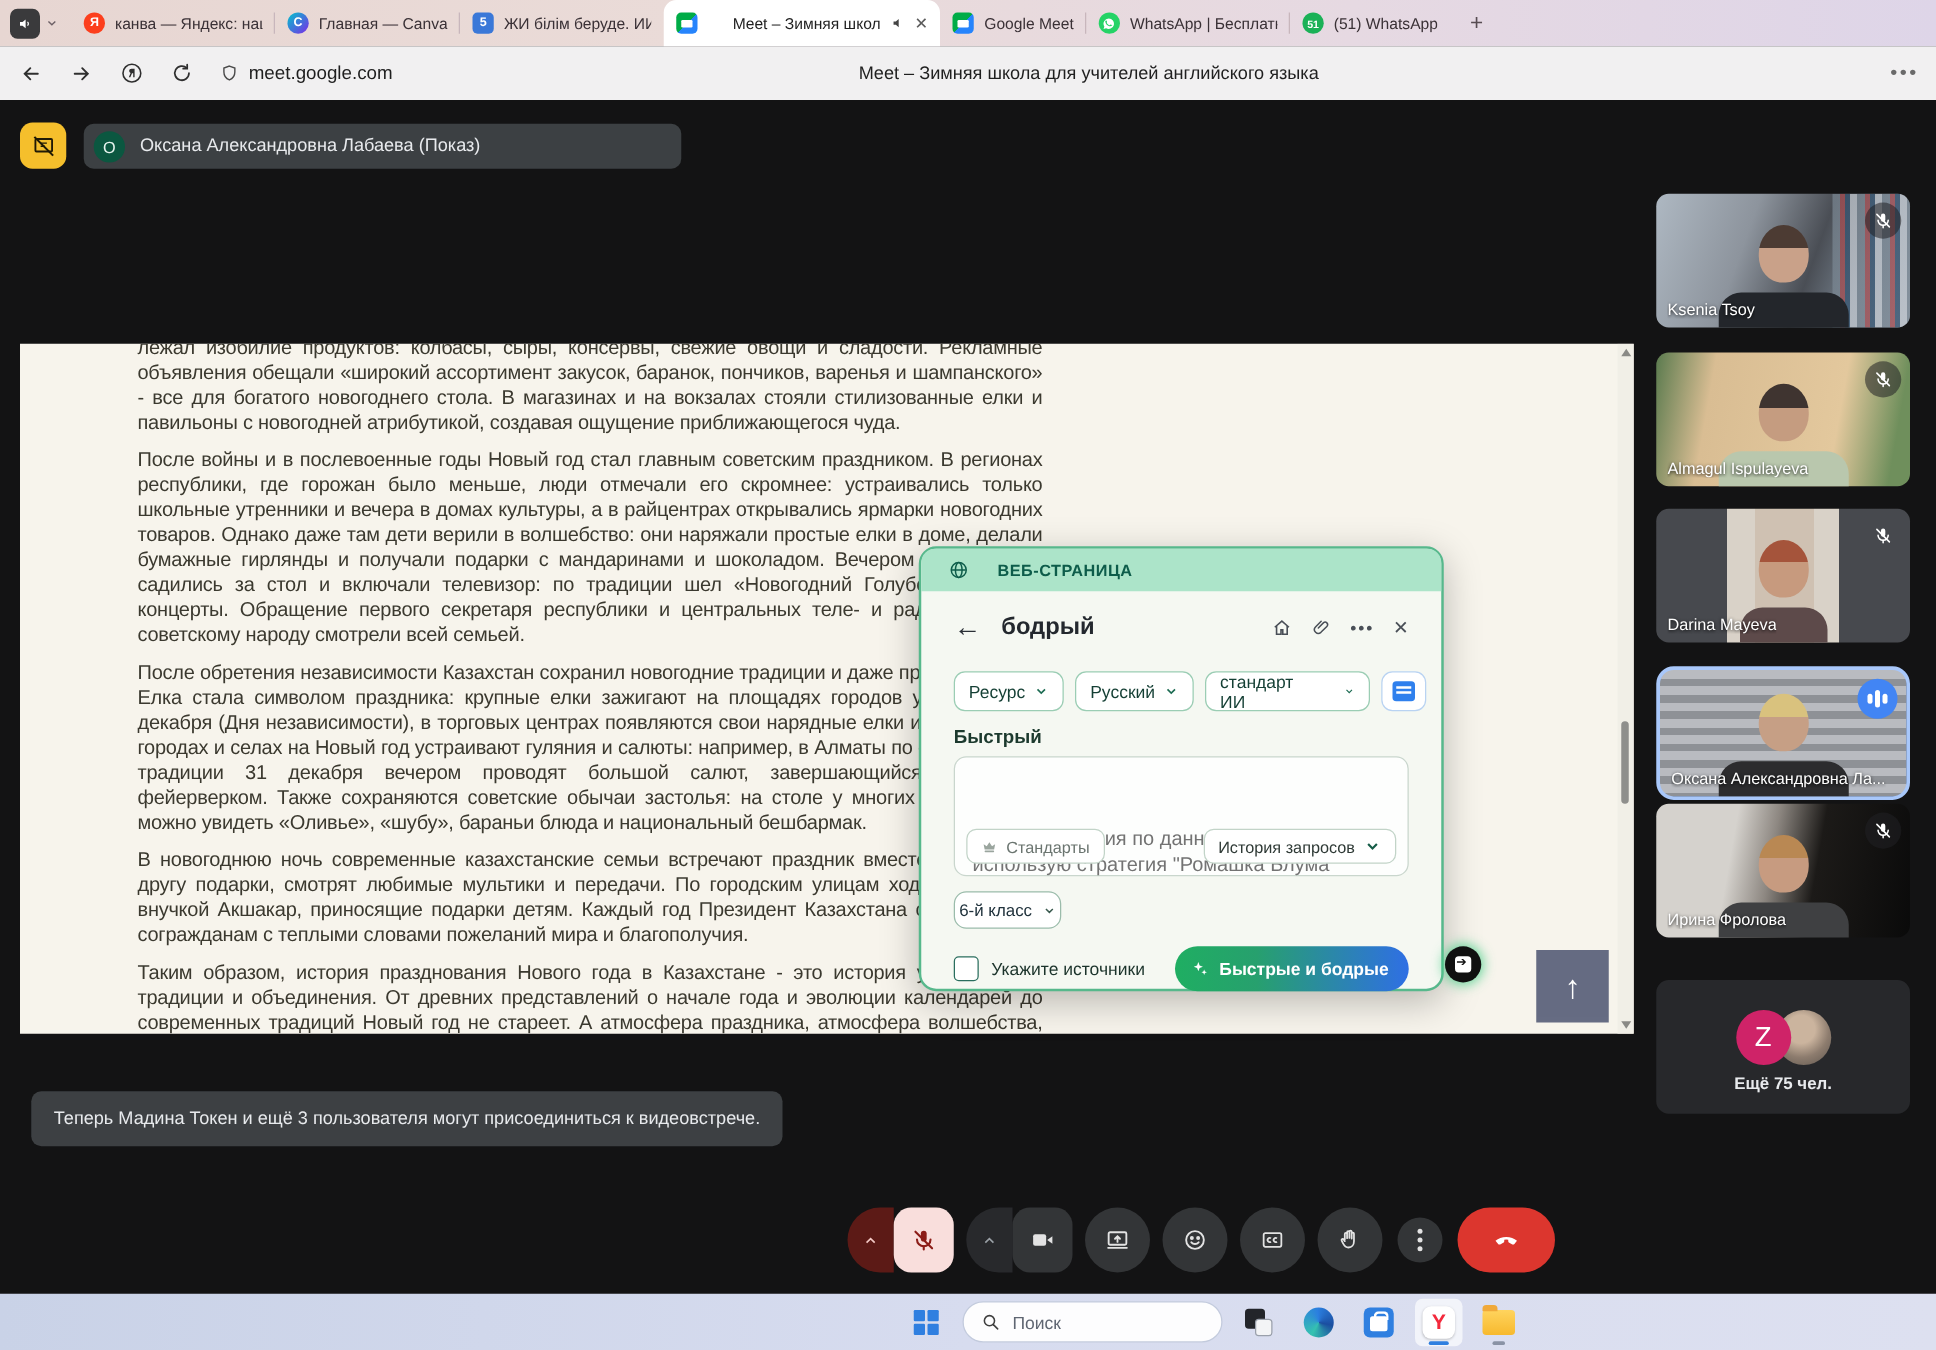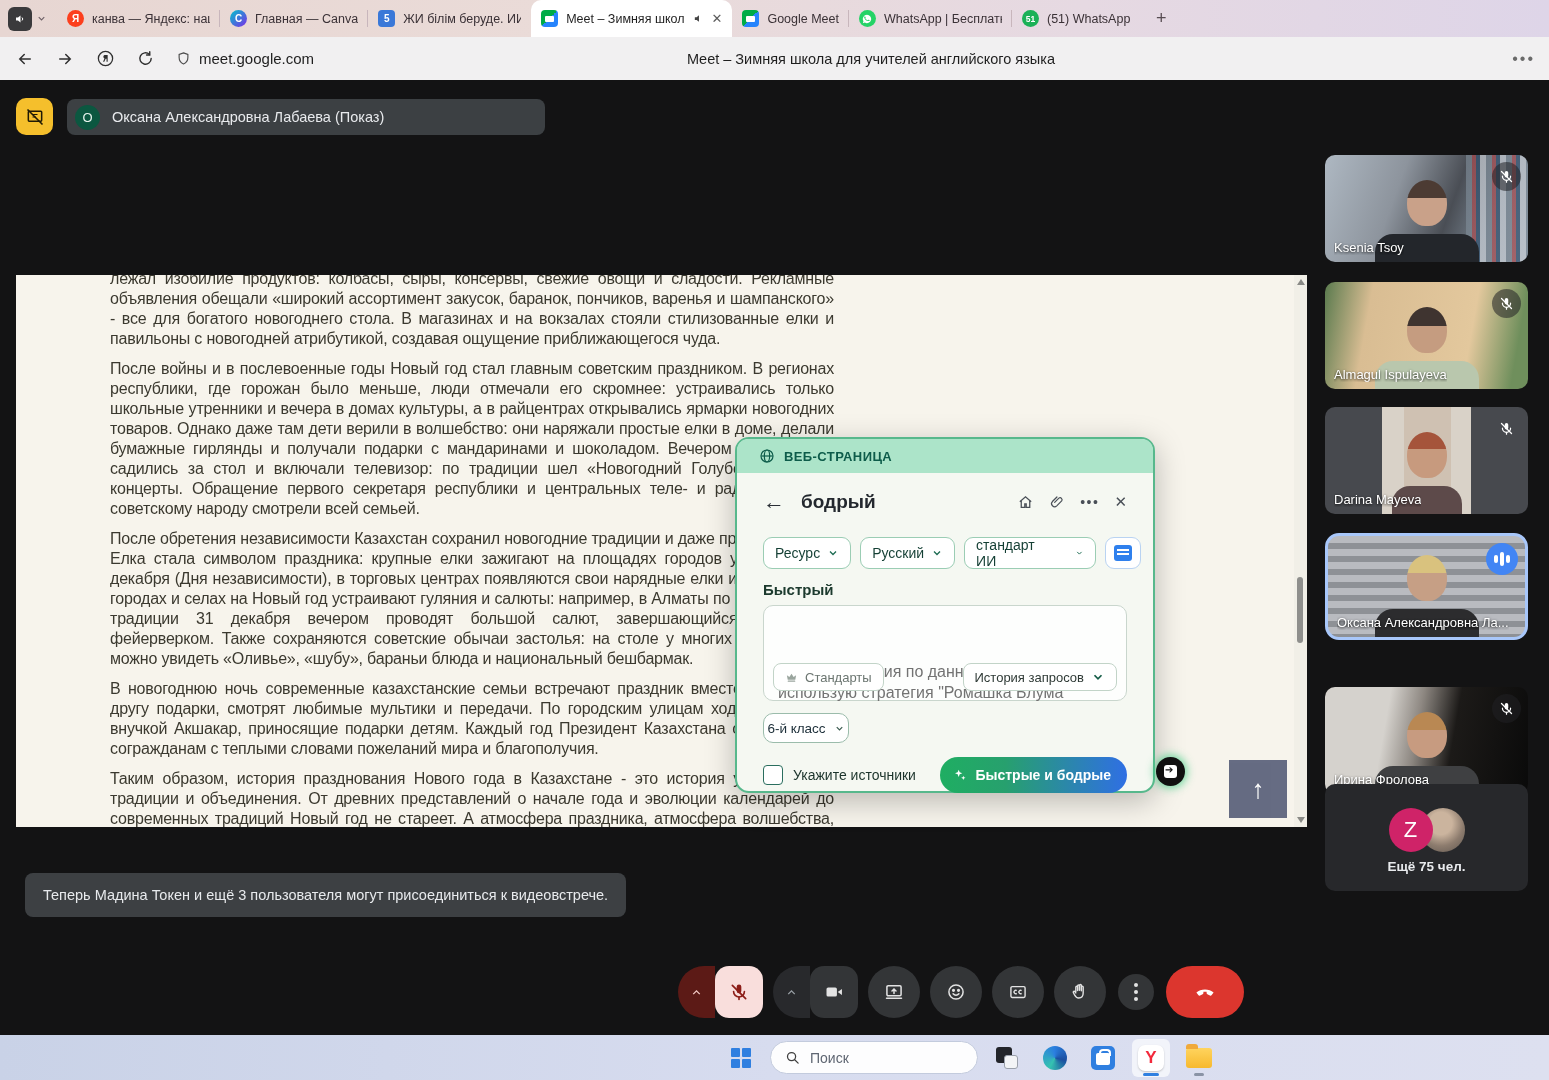--- a/index.html
+++ b/index.html
@@ -12,21 +12,21 @@
     display:flex; align-items:center; }
   .tb-left { display:flex; align-items:center; gap:4px; padding:0 10px 0 8px; }
   .tb-sound { width:24px; height:24px; border-radius:6px; background:#3a3a3c; color:#fff;
     display:flex; align-items:center; justify-content:center; }
   .tb-chevron { color:#6d6066; }
   .tab { display:flex; align-items:center; gap:8px; height:37px; padding:0 10px;
     font-size:12.5px; color:#3a3136; position:relative; cursor:default; min-width:0; }
   .tab .ttl { white-space:nowrap; overflow:hidden; max-width:118px; }
   .tab.sep::after { content:""; position:absolute; right:0; top:10px; height:17px; width:1px; background:#c8b6bc; }
   .tab.active { background:#fff; border-radius:10px 10px 0 0; color:#1f1f1f; }
-  .tab.active .ttl { max-width:150px; }
+  .tab.active .ttl { max-width:150px;margin-left:20px; }
   .favicon { width:17px; height:17px; border-radius:4px; flex:0 0 auto;
     display:flex; align-items:center; justify-content:center; font-size:10px; font-weight:bold; color:#fff; }
   .fav-yandex { background:#fc3f1d; border-radius:50%; }
   .fav-canva { background:linear-gradient(135deg,#00c4cc,#7d2ae8); border-radius:50%; }
   .fav-slides { background:#3a78d8; }
   .fav-meet { background:linear-gradient(135deg,#00ac47 50%,#2684fc 50%); }
   .fav-meet::before { content:""; width:9px; height:6px; background:#fff; border-radius:1px; }
   .fav-wa { background:#25d366; border-radius:50%; }
   .fav-wa svg { width:10px; height:10px; }
   .fav-wa51 { background:#1bb157; border-radius:50%; font-size:8.5px; }
@@ -65,21 +65,21 @@
   .doc-scroll .thumb { position:absolute; left:3px; top:302px; width:6px; height:66px; border-radius:3px; background:#8f8f8c; }
   .tri-up { position:absolute; left:3px; top:4px; width:0; height:0;
     border-left:4px solid transparent; border-right:4px solid transparent; border-bottom:6px solid #8a8a86; }
   .tri-dn { position:absolute; left:3px; bottom:4px; width:0; height:0;
     border-left:4px solid transparent; border-right:4px solid transparent; border-top:6px solid #8a8a86; }
 
   
   .popup { position:absolute; left:735px; top:437px; width:420px; height:356px; border-radius:14px;
     background:#f5f8f2; border:2px solid #57b88c; box-shadow:0 8px 30px rgba(0,0,0,.25); }
   .popup-header { height:34px; background:#ace4c9; border-radius:11px 11px 0 0; display:flex; align-items:center;
-    gap:9px; padding:0 22px; color:#0d5c4a; font-weight:bold; font-size:13px; letter-spacing:.4px; }
+    gap:23px; padding:0 22px; color:#0d5c4a; font-weight:bold; font-size:13px; letter-spacing:.4px; }
   .popup-body { position:relative; height:318px; }
   .p-title-row { position:absolute; left:26px; right:26px; top:14px; height:30px; display:flex; align-items:center; }
   .p-back { font-size:22px; color:#2a2f36; margin-right:16px; line-height:1; }
   .p-title { font-size:19px; font-weight:bold; color:#23282e; }
   .p-title-icons { margin-left:auto; display:flex; align-items:center; gap:15px; color:#494f57; }
   .p-pills { position:absolute; left:26px; top:64px; display:flex; gap:9px; align-items:center; }
   .pill { height:32px; background:#fff; border:1px solid #9bcdb4; border-radius:9px; display:flex;
     align-items:center; gap:7px; padding:0 11px; font-size:14px; color:#143f34; }
   .pill .chev { color:#1c6b52; }
   .doc-btn { width:36px; height:32px; border:1px solid #b9d3f2; border-radius:9px; background:#fff;
@@ -143,21 +143,21 @@
   .t2 { top:282px; background:linear-gradient(100deg,#5a7a4e 0%,#d9bd93 22%,#e3c89d 70%,#6f8f5c 92%); }
   .t2 .head { background:linear-gradient(180deg,#3f3430 0 42%,#c59c80 42%); }
   .t2 .torso { background:#b9c7ad; }
   .t3 { top:407px; background:linear-gradient(90deg,#47494e 0 28%,#d9d2c8 28% 39%,#cfc1b2 39% 62%,#d9d2c8 62% 72%,#47494e 72%); }
   .t3 .head { background:linear-gradient(180deg,#a5543b 0 38%,#c79a7e 38%); }
   .t3 .torso { background:#5d4a4a; width:70px; }
   .t4 { top:533px; border:3px solid #a8c7fa; border-radius:14px;
     background:repeating-linear-gradient(180deg,#b9bbc0 0 7px,#8e9196 7px 13px); }
   .t4 .head { background:linear-gradient(180deg,#d9c27e 0 40%,#c69f85 40%); }
   .t4 .torso { background:#2c2c2e; }
-  .t5 { top:687px; background:linear-gradient(100deg,#d5d2cd 0 30%,#8d8781 45%,#1c1a18 62%,#0a0a0a 100%); }
+  .t5 { top:643px; background:linear-gradient(100deg,#d5d2cd 0 30%,#8d8781 45%,#1c1a18 62%,#0a0a0a 100%); }
   .t5 .head { background:linear-gradient(180deg,#b98853 0 40%,#c79b80 40%); }
   .t5 .torso { background:#3f4042; }
   .t6 { top:784px; background:#27282b; }
   .t6 .avatars { position:absolute; left:50%; top:24px; transform:translateX(-50%); width:76px; height:44px; }
   .t6 .av-z { position:absolute; left:0; top:0; width:44px; height:44px; border-radius:50%; background:#cf2368;
     color:#fff; font-size:22px; display:flex; align-items:center; justify-content:center; }
   .t6 .av-p { position:absolute; right:0; top:0; width:44px; height:44px; border-radius:50%;
     background:radial-gradient(circle at 45% 35%,#cbb49e 0 30%,#8d7c6e 60%,#5c544d 100%); }
   .t6 .more-label { position:absolute; left:0; right:0; top:75px; text-align:center; color:#e8eaed;
     font-size:13.5px; font-weight:bold; }

